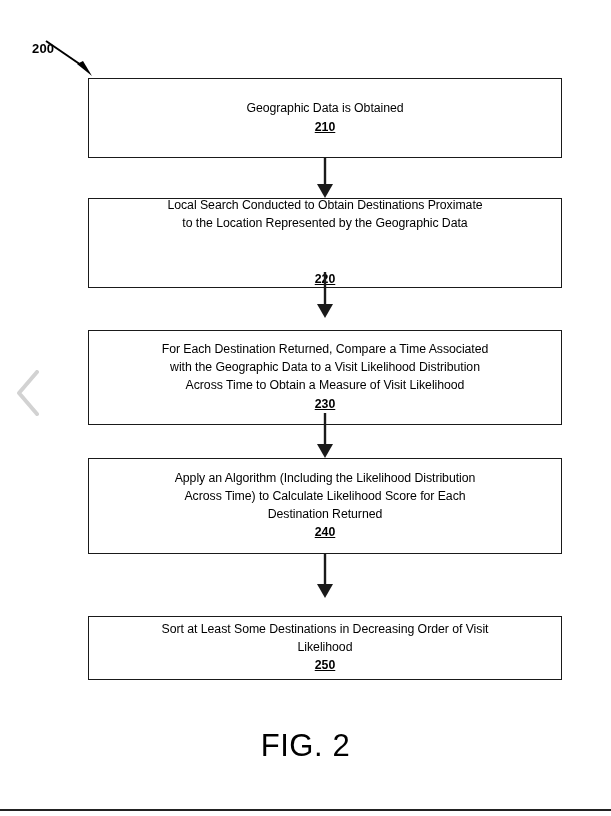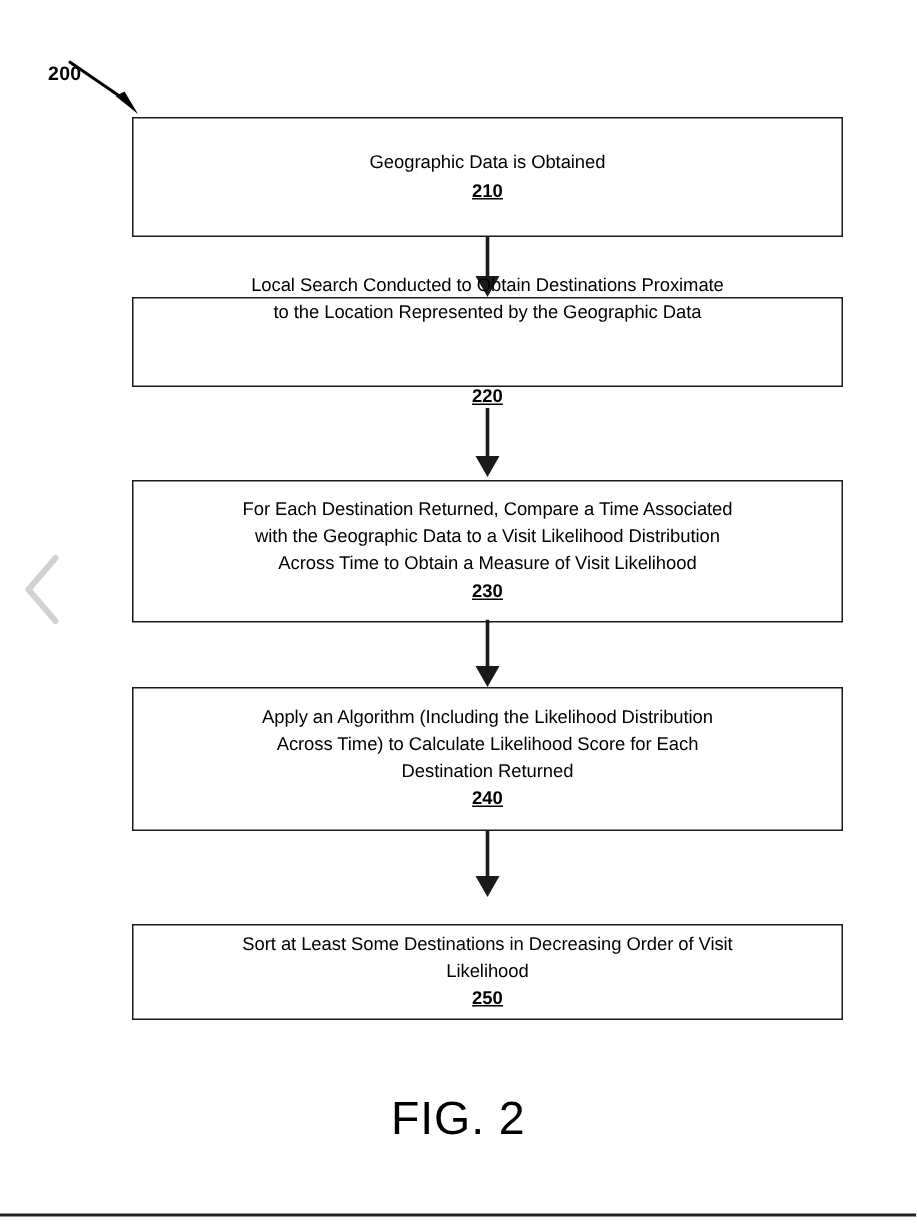--- a/index.html
+++ b/index.html
@@ -67,22 +67,22 @@
     font-size: 12.3px;
     font-weight: bold;
     text-decoration: underline;
     text-underline-offset: 1px;
     margin-top: 1px;
     line-height: 1.45;
   }
 
   
   #box-210 { top: 78px;  height: 80px; }
-  #box-220 { top: 198px; height: 60px; gap: 37px; }
-  #box-230 { top: 320px; height: 95px; }
+  #box-220 { top: 198px; height: 90px; gap: 37px; }
+  #box-230 { top: 330px; height: 95px; }
   #box-240 { top: 458px; height: 96px; }
   #box-250 { top: 616px; height: 64px; }
 
   
   .connector {
     position: absolute;
     left: 0;
     width: 611px;
     pointer-events: none;
   }

